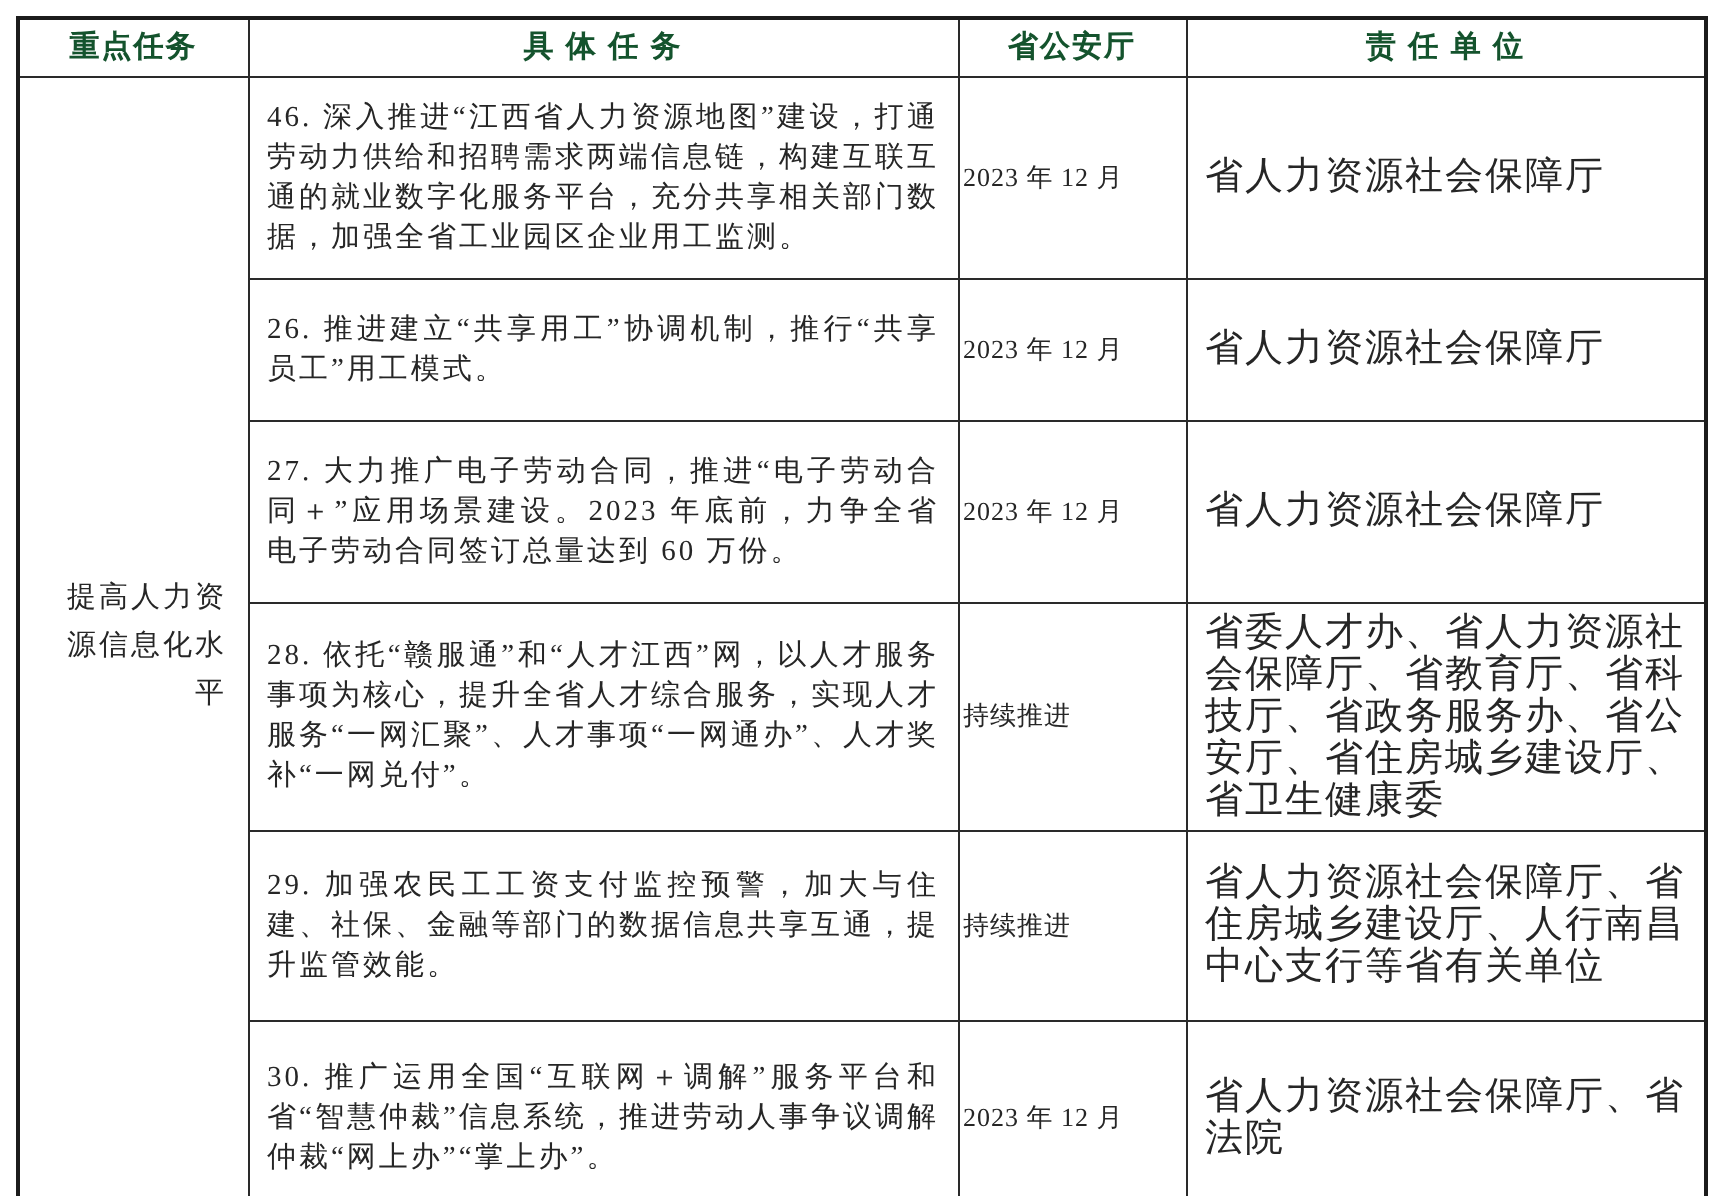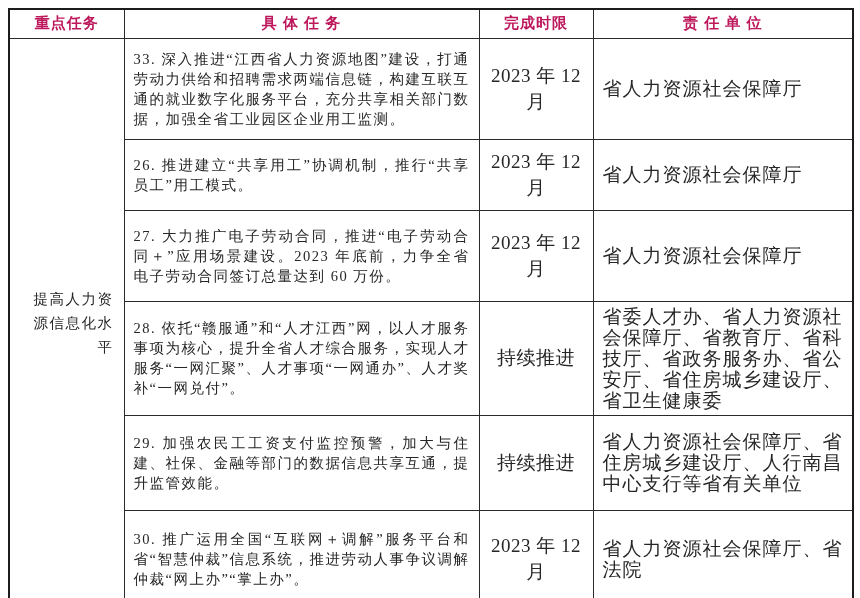--- a/index.html
+++ b/index.html
@@ -34,41 +34,41 @@
   col.c-deadline { width: 114px; }
   col.c-unit     { width: 260px; }
 
   th.header-cell {
     font-family: "Liberation Sans", "DejaVu Sans", sans-serif;
     font-weight: bold;
     font-size: 15px;
     text-align: center;
     height: 29px;
     letter-spacing: 1px;
-    color: #be185d;
+    color: #14532d;
     padding: 2px;
   }
   td.group-cell {
     text-align: right;
     font-size: 14.5px;
     letter-spacing: 1.5px;
     line-height: 24px;
     padding: 4px 10px;
   }
   td.task-cell {
     text-align: justify;
     text-align-last: left;
     font-size: 14.5px;
     letter-spacing: 1.5px;
     line-height: 20px;
     padding: 5px 9px;
   }
   td.deadline-cell {
-    text-align: center;
-    font-size: 19px;
+    text-align: left;
+    font-size: 13px;
     letter-spacing: 0.5px;
     padding: 2px;
   }
   td.unit-cell {
     text-align: left;
     font-size: 19px;
     letter-spacing: 1px;
     line-height: 21px;
     padding: 4px 9px;
   }
@@ -87,28 +87,28 @@
     <colgroup>
       <col class="c-group">
       <col class="c-task">
       <col class="c-deadline">
       <col class="c-unit">
     </colgroup>
     <thead>
       <tr>
         <th class="header-cell">重点任务</th>
         <th class="header-cell">具 体 任 务</th>
-        <th class="header-cell">完成时限</th>
+        <th class="header-cell">省公安厅</th>
         <th class="header-cell">责 任 单 位</th>
       </tr>
     </thead>
     <tbody>
       <tr class="r25">
         <td class="group-cell" rowspan="6">提高人力资源信息化水平</td>
-        <td class="task-cell">33. 深入推进“江西省人力资源地图”建设，打通劳动力供给和招聘需求两端信息链，构建互联互通的就业数字化服务平台，充分共享相关部门数据，加强全省工业园区企业用工监测。</td>
+        <td class="task-cell">46. 深入推进“江西省人力资源地图”建设，打通劳动力供给和招聘需求两端信息链，构建互联互通的就业数字化服务平台，充分共享相关部门数据，加强全省工业园区企业用工监测。</td>
         <td class="deadline-cell">2023 年 12 月</td>
         <td class="unit-cell">省人力资源社会保障厅</td>
       </tr>
       <tr class="r26">
         <td class="task-cell">26. 推进建立“共享用工”协调机制，推行“共享员工”用工模式。</td>
         <td class="deadline-cell">2023 年 12 月</td>
         <td class="unit-cell">省人力资源社会保障厅</td>
       </tr>
       <tr class="r27">
         <td class="task-cell">27. 大力推广电子劳动合同，推进“电子劳动合同＋”应用场景建设。2023 年底前，力争全省电子劳动合同签订总量达到 60 万份。</td>

